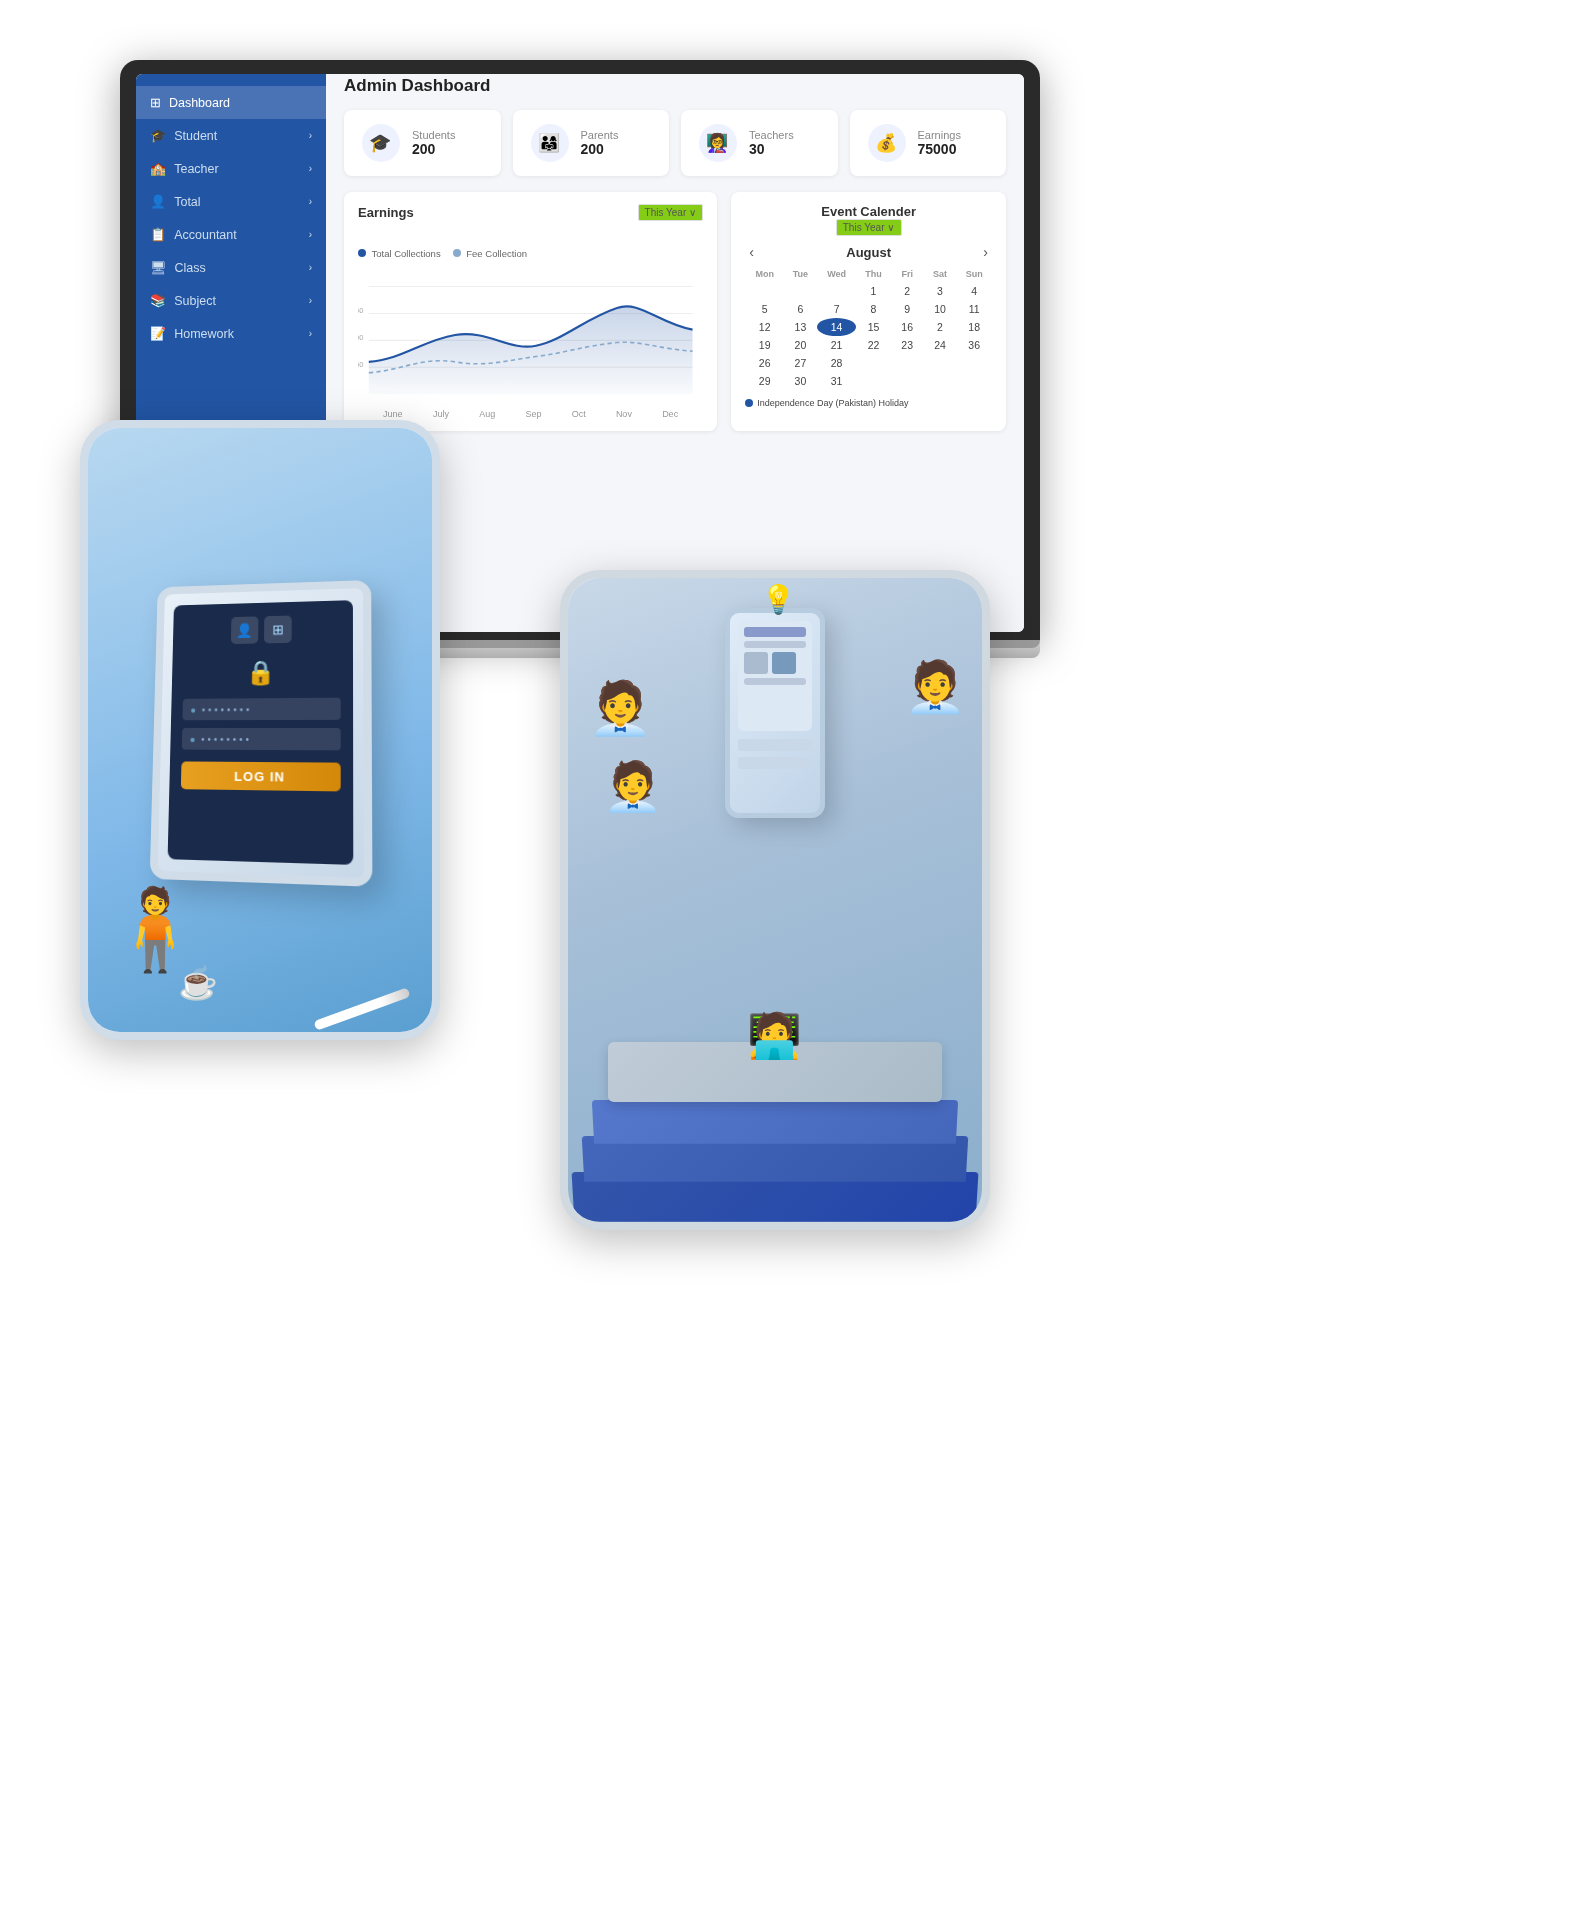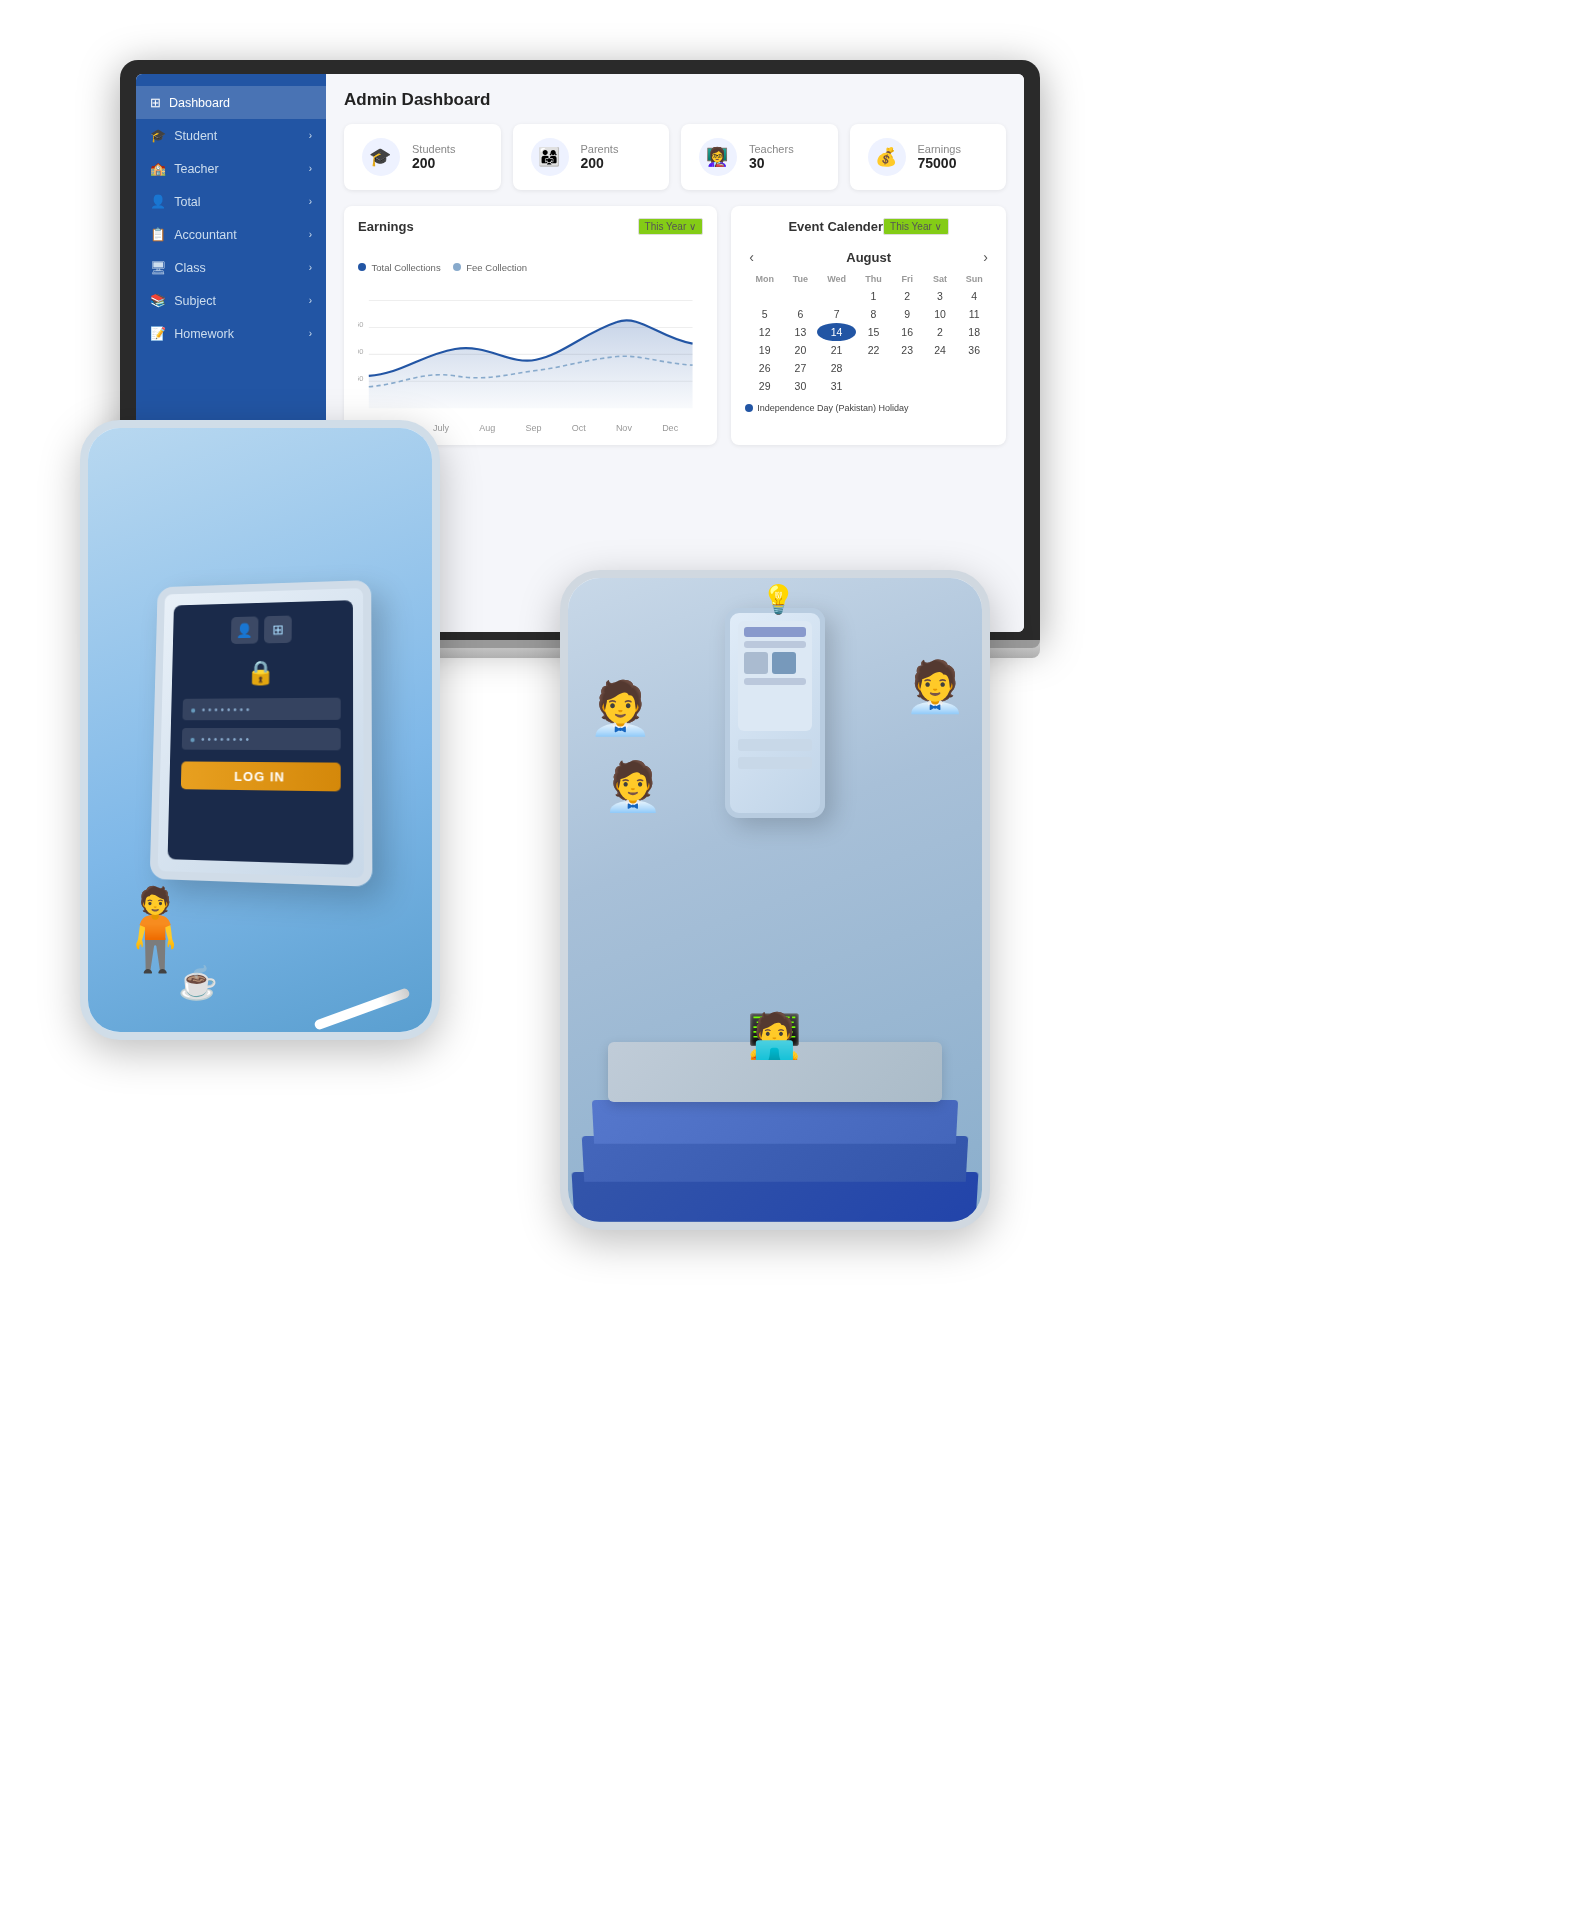--- a/index.html
+++ b/index.html
@@ -71,21 +71,21 @@
       color: #fff;
     }
     .sidebar-item .si-icon { font-size: 13px; flex-shrink: 0; }
     .sidebar-item .si-label { flex: 1; }
     .sidebar-item .si-arrow { font-size: 10px; }
 
     
     .main-content {
       flex: 1;
       overflow: hidden;
-      padding: 16px 18px;
+      padding: 2px 18px;
       background: #f5f6fa;
     }
     .page-title {
       font-size: 17px;
       font-weight: 700;
       color: #222;
       margin-bottom: 14px;
     }
 
     
@@ -181,23 +181,24 @@
     
     .calendar-panel {
       flex: 1;
       background: #fff;
       border-radius: 8px;
       padding: 12px 14px;
       box-shadow: 0 1px 4px rgba(0,0,0,0.08);
     }
     .cal-header {
       display: flex;
-      justify-content: center;
-      align-items: center;
-      margin-bottom: 14px;
+      justify-content: flex-end;
+      align-items: center;
+      margin-bottom: 8px;
+      flex-direction: column;
     }
     .cal-month {
       font-size: 13px;
       font-weight: 600;
       color: #333;
     }
     .cal-nav {
       font-size: 14px;
       color: #555;
       cursor: pointer;

